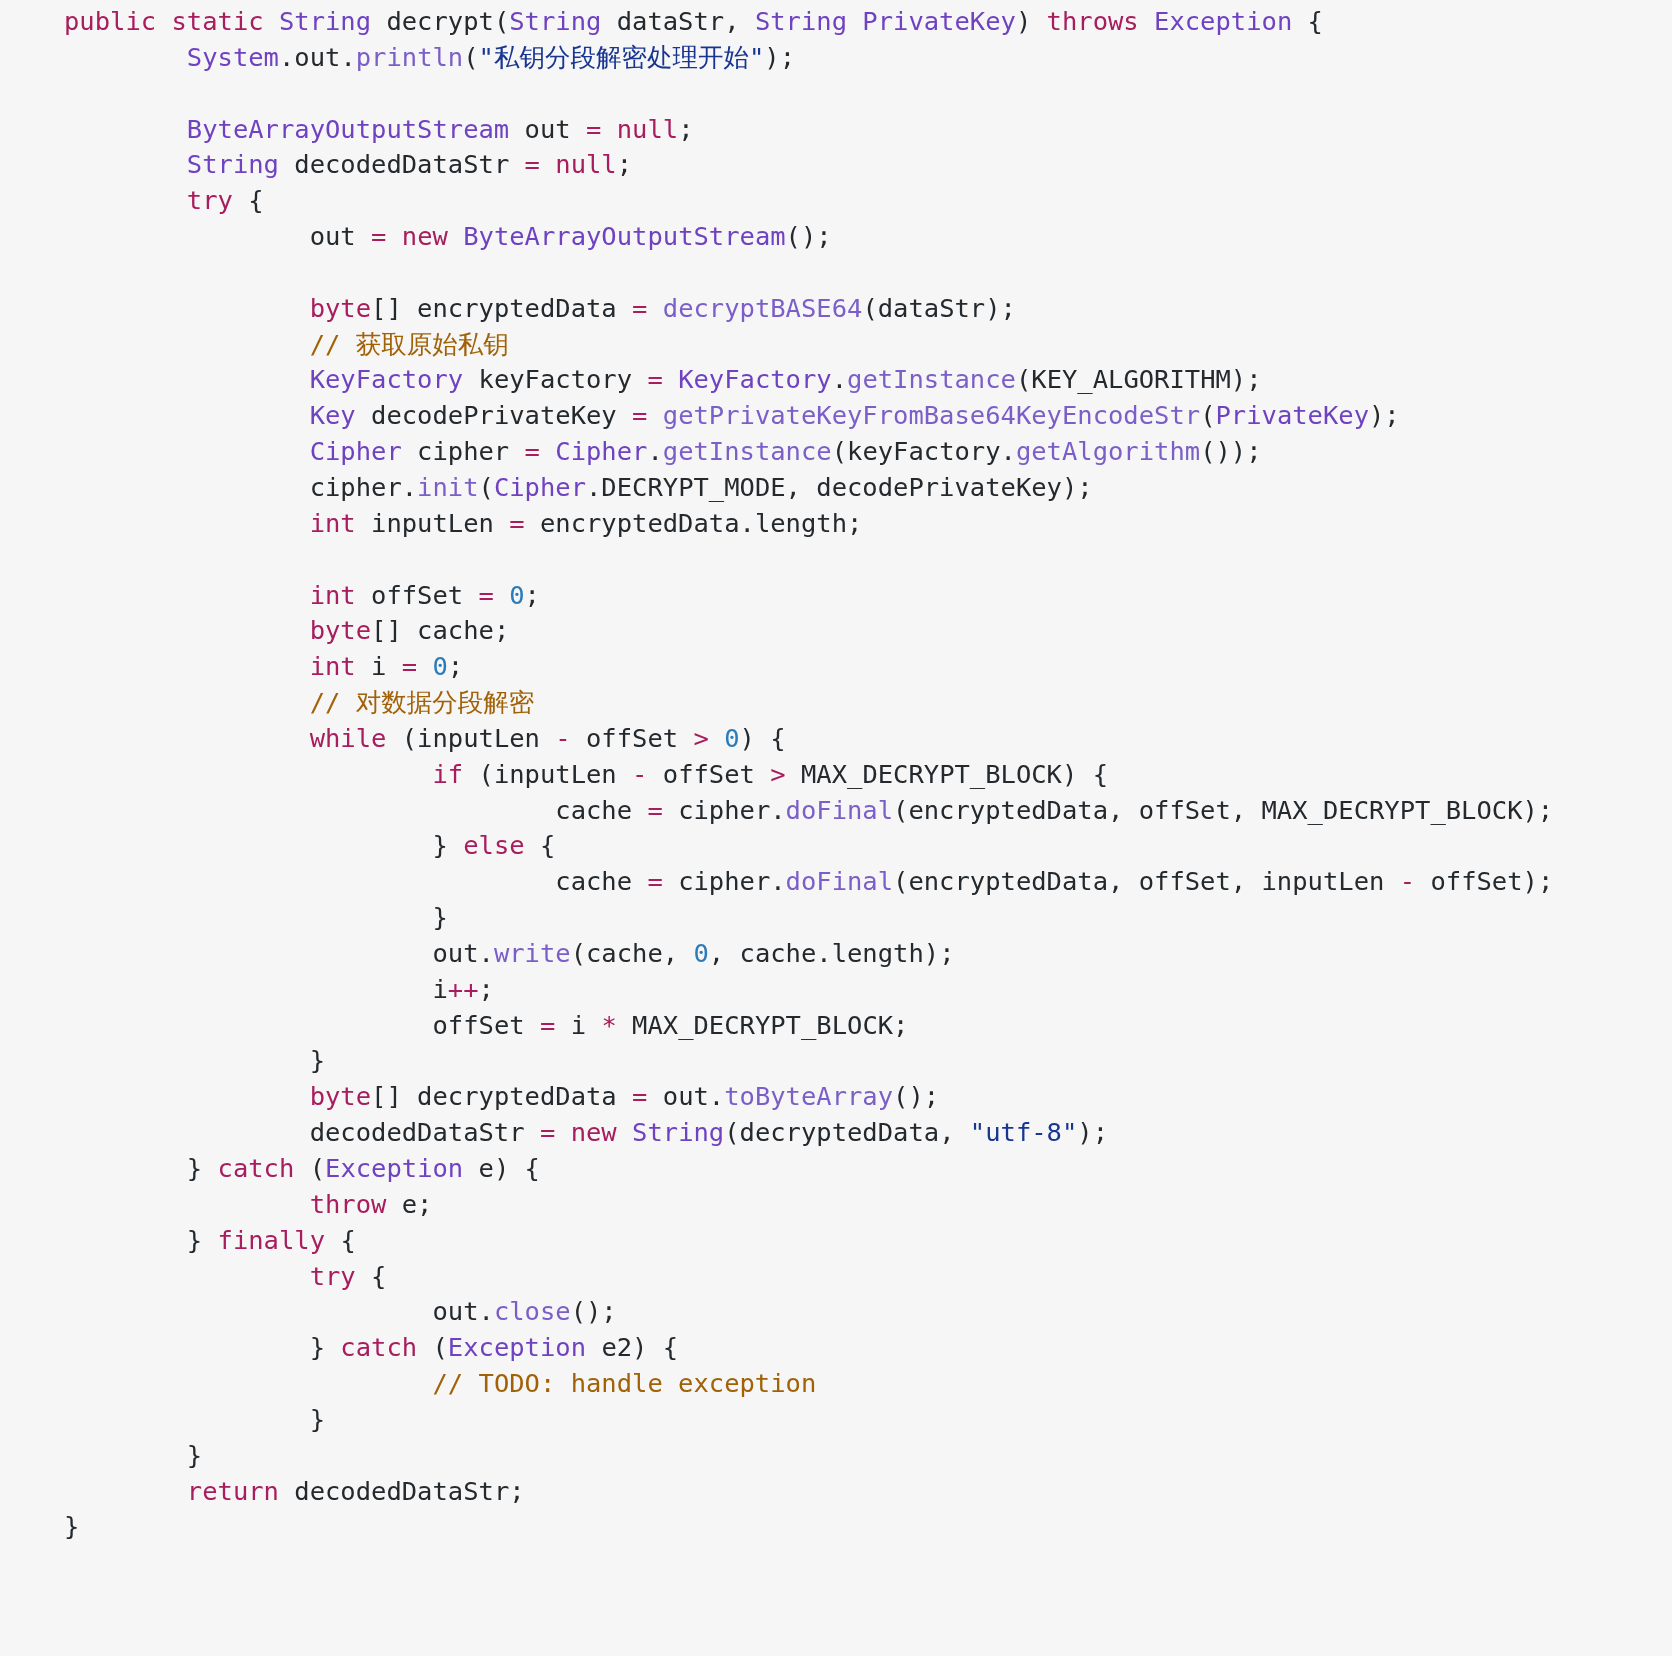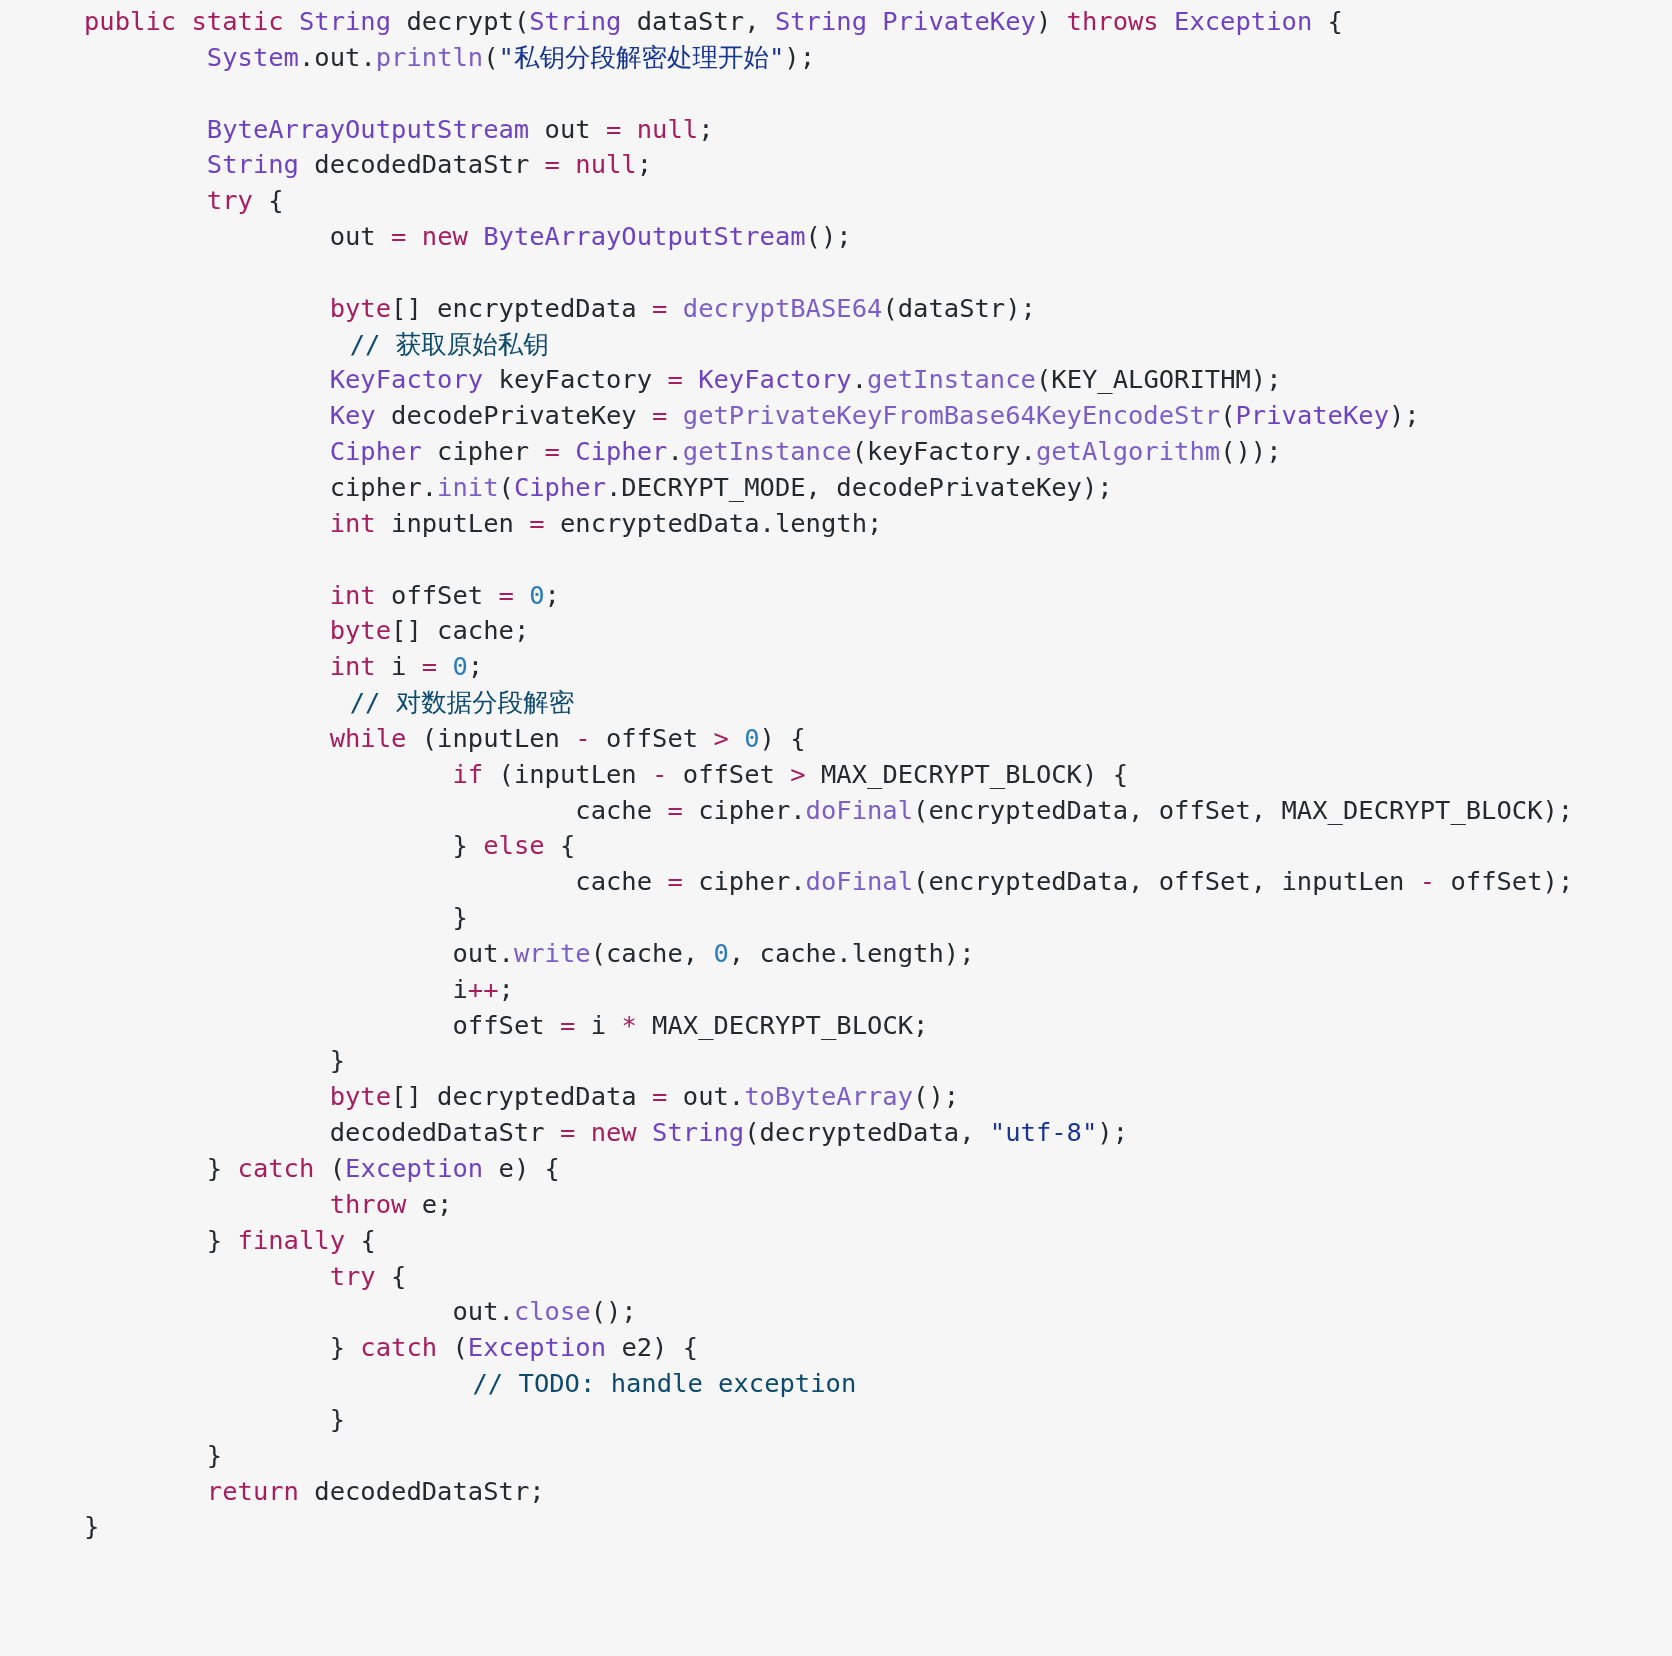--- a/index.html
+++ b/index.html
@@ -16,28 +16,28 @@
   #code-block {
     padding: 4px 0 0 0;
     font-size: 25.5px;
     line-height: 35.85px;
     letter-spacing: 0px;
     white-space: pre;
     color: #24292e;
   }
   .ln {
     display: block;
-    padding-left: 84px;
+    padding-left: 64px;
     min-height: 35.85px;
   }
   .kw   { color: #a71d5d; }   
   .typ  { color: #6f42c1; }   
   .fn   { color: #7b5ec7; margin-top: 24px; }   
   .num  { color: #2b7bb9; }   
   .str  { color: #183691; }   
-  .cmt  { color: #0c4a6e; margin-left: 20px; }   
+  .cmt  { color: #a16207; }   
   .op   { color: #a71d5d; }   
   .pln  { color: #24292e; }   
 </style>
 </head>
 <body>
 
 <div id="code-block"><span class="ln"><span class="kw">public </span><span class="kw">static </span><span class="typ">String </span><span class="pln">decrypt</span><span class="pln">(</span><span class="typ">String </span><span class="pln">dataStr, </span><span class="typ">String </span><span class="typ">PrivateKey</span><span class="pln">) </span><span class="kw">throws </span><span class="typ">Exception </span><span class="pln">{</span></span><span class="ln"><span class="pln">        </span><span class="typ">System</span><span class="pln">.</span><span class="pln">out</span><span class="pln">.</span><span class="fn">println</span><span class="pln">(</span><span class="str">"私钥分段解密处理开始"</span><span class="pln">);</span></span><span class="ln">&nbsp;</span><span class="ln"><span class="pln">        </span><span class="typ">ByteArrayOutputStream </span><span class="pln">out </span><span class="op">= </span><span class="kw">null</span><span class="pln">;</span></span><span class="ln"><span class="pln">        </span><span class="typ">String </span><span class="pln">decodedDataStr </span><span class="op">= </span><span class="kw">null</span><span class="pln">;</span></span><span class="ln"><span class="pln">        </span><span class="kw">try </span><span class="pln">{</span></span><span class="ln"><span class="pln">                </span><span class="pln">out </span><span class="op">= </span><span class="kw">new </span><span class="typ">ByteArrayOutputStream</span><span class="pln">();</span></span><span class="ln">&nbsp;</span><span class="ln"><span class="pln">                </span><span class="kw">byte</span><span class="pln">[] encryptedData </span><span class="op">= </span><span class="fn">decryptBASE64</span><span class="pln">(dataStr);</span></span><span class="ln"><span class="pln">                </span><span class="cmt">// 获取原始私钥</span></span><span class="ln"><span class="pln">                </span><span class="typ">KeyFactory </span><span class="pln">keyFactory </span><span class="op">= </span><span class="typ">KeyFactory</span><span class="pln">.</span><span class="fn">getInstance</span><span class="pln">(KEY_ALGORITHM);</span></span><span class="ln"><span class="pln">                </span><span class="typ">Key </span><span class="pln">decodePrivateKey </span><span class="op">= </span><span class="fn">getPrivateKeyFromBase64KeyEncodeStr</span><span class="pln">(</span><span class="typ">PrivateKey</span><span class="pln">);</span></span><span class="ln"><span class="pln">                </span><span class="typ">Cipher </span><span class="pln">cipher </span><span class="op">= </span><span class="typ">Cipher</span><span class="pln">.</span><span class="fn">getInstance</span><span class="pln">(keyFactory.</span><span class="fn">getAlgorithm</span><span class="pln">());</span></span><span class="ln"><span class="pln">                </span><span class="pln">cipher.</span><span class="fn">init</span><span class="pln">(</span><span class="typ">Cipher</span><span class="pln">.DECRYPT_MODE, decodePrivateKey);</span></span><span class="ln"><span class="pln">                </span><span class="kw">int </span><span class="pln">inputLen </span><span class="op">= </span><span class="pln">encryptedData.length;</span></span><span class="ln">&nbsp;</span><span class="ln"><span class="pln">                </span><span class="kw">int </span><span class="pln">offSet </span><span class="op">= </span><span class="num">0</span><span class="pln">;</span></span><span class="ln"><span class="pln">                </span><span class="kw">byte</span><span class="pln">[] cache;</span></span><span class="ln"><span class="pln">                </span><span class="kw">int </span><span class="pln">i </span><span class="op">= </span><span class="num">0</span><span class="pln">;</span></span><span class="ln"><span class="pln">                </span><span class="cmt">// 对数据分段解密</span></span><span class="ln"><span class="pln">                </span><span class="kw">while </span><span class="pln">(inputLen </span><span class="op">- </span><span class="pln">offSet </span><span class="op">&gt; </span><span class="num">0</span><span class="pln">) {</span></span><span class="ln"><span class="pln">                        </span><span class="kw">if </span><span class="pln">(inputLen </span><span class="op">- </span><span class="pln">offSet </span><span class="op">&gt; </span><span class="pln">MAX_DECRYPT_BLOCK) {</span></span><span class="ln"><span class="pln">                                </span><span class="pln">cache </span><span class="op">= </span><span class="pln">cipher.</span><span class="fn">doFinal</span><span class="pln">(encryptedData, offSet, MAX_DECRYPT_BLOCK);</span></span><span class="ln"><span class="pln">                        </span><span class="pln">} </span><span class="kw">else </span><span class="pln">{</span></span><span class="ln"><span class="pln">                                </span><span class="pln">cache </span><span class="op">= </span><span class="pln">cipher.</span><span class="fn">doFinal</span><span class="pln">(encryptedData, offSet, inputLen </span><span class="op">- </span><span class="pln">offSet);</span></span><span class="ln"><span class="pln">                        </span><span class="pln">}</span></span><span class="ln"><span class="pln">                        </span><span class="pln">out.</span><span class="fn">write</span><span class="pln">(cache, </span><span class="num">0</span><span class="pln">, cache.length);</span></span><span class="ln"><span class="pln">                        </span><span class="pln">i</span><span class="op">++</span><span class="pln">;</span></span><span class="ln"><span class="pln">                        </span><span class="pln">offSet </span><span class="op">= </span><span class="pln">i </span><span class="op">* </span><span class="pln">MAX_DECRYPT_BLOCK;</span></span><span class="ln"><span class="pln">                </span><span class="pln">}</span></span><span class="ln"><span class="pln">                </span><span class="kw">byte</span><span class="pln">[] decryptedData </span><span class="op">= </span><span class="pln">out.</span><span class="fn">toByteArray</span><span class="pln">();</span></span><span class="ln"><span class="pln">                </span><span class="pln">decodedDataStr </span><span class="op">= </span><span class="kw">new </span><span class="typ">String</span><span class="pln">(decryptedData, </span><span class="str">"utf-8"</span><span class="pln">);</span></span><span class="ln"><span class="pln">        </span><span class="pln">} </span><span class="kw">catch </span><span class="pln">(</span><span class="typ">Exception </span><span class="pln">e) {</span></span><span class="ln"><span class="pln">                </span><span class="kw">throw </span><span class="pln">e;</span></span><span class="ln"><span class="pln">        </span><span class="pln">} </span><span class="kw">finally </span><span class="pln">{</span></span><span class="ln"><span class="pln">                </span><span class="kw">try </span><span class="pln">{</span></span><span class="ln"><span class="pln">                        </span><span class="pln">out.</span><span class="fn">close</span><span class="pln">();</span></span><span class="ln"><span class="pln">                </span><span class="pln">} </span><span class="kw">catch </span><span class="pln">(</span><span class="typ">Exception </span><span class="pln">e2) {</span></span><span class="ln"><span class="pln">                        </span><span class="cmt">// TODO: handle exception</span></span><span class="ln"><span class="pln">                </span><span class="pln">}</span></span><span class="ln"><span class="pln">        </span><span class="pln">}</span></span><span class="ln"><span class="pln">        </span><span class="kw">return </span><span class="pln">decodedDataStr;</span></span><span class="ln"><span class="pln">}</span></span></div>
 
 </body></html>

